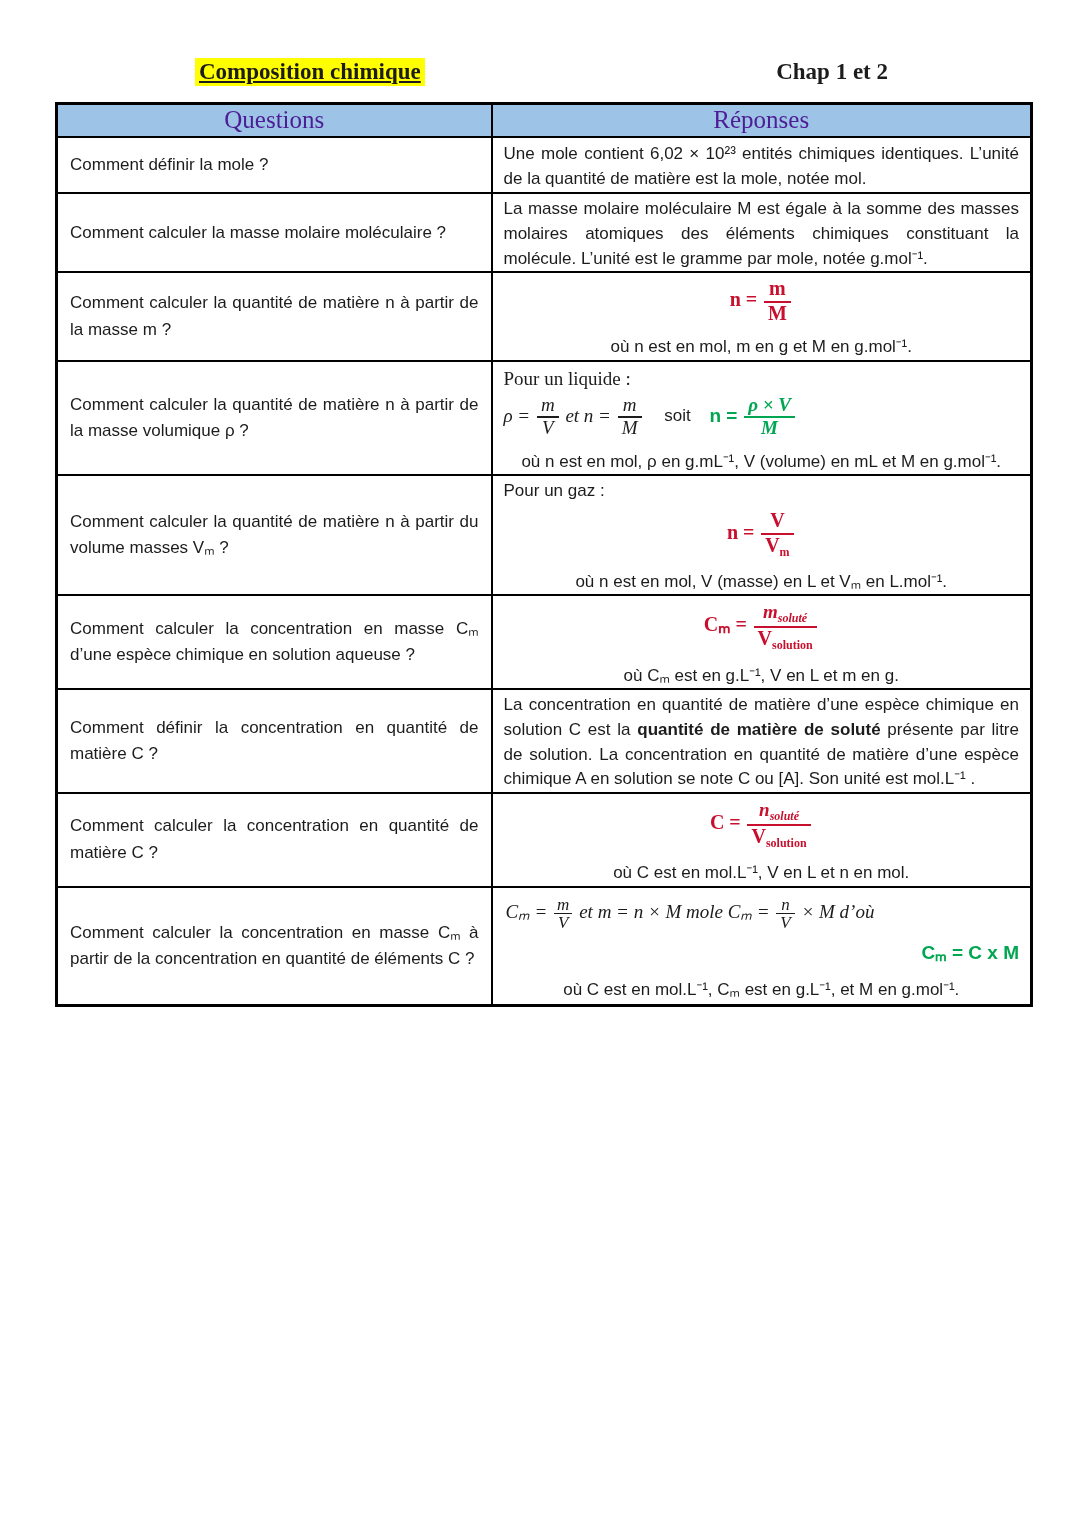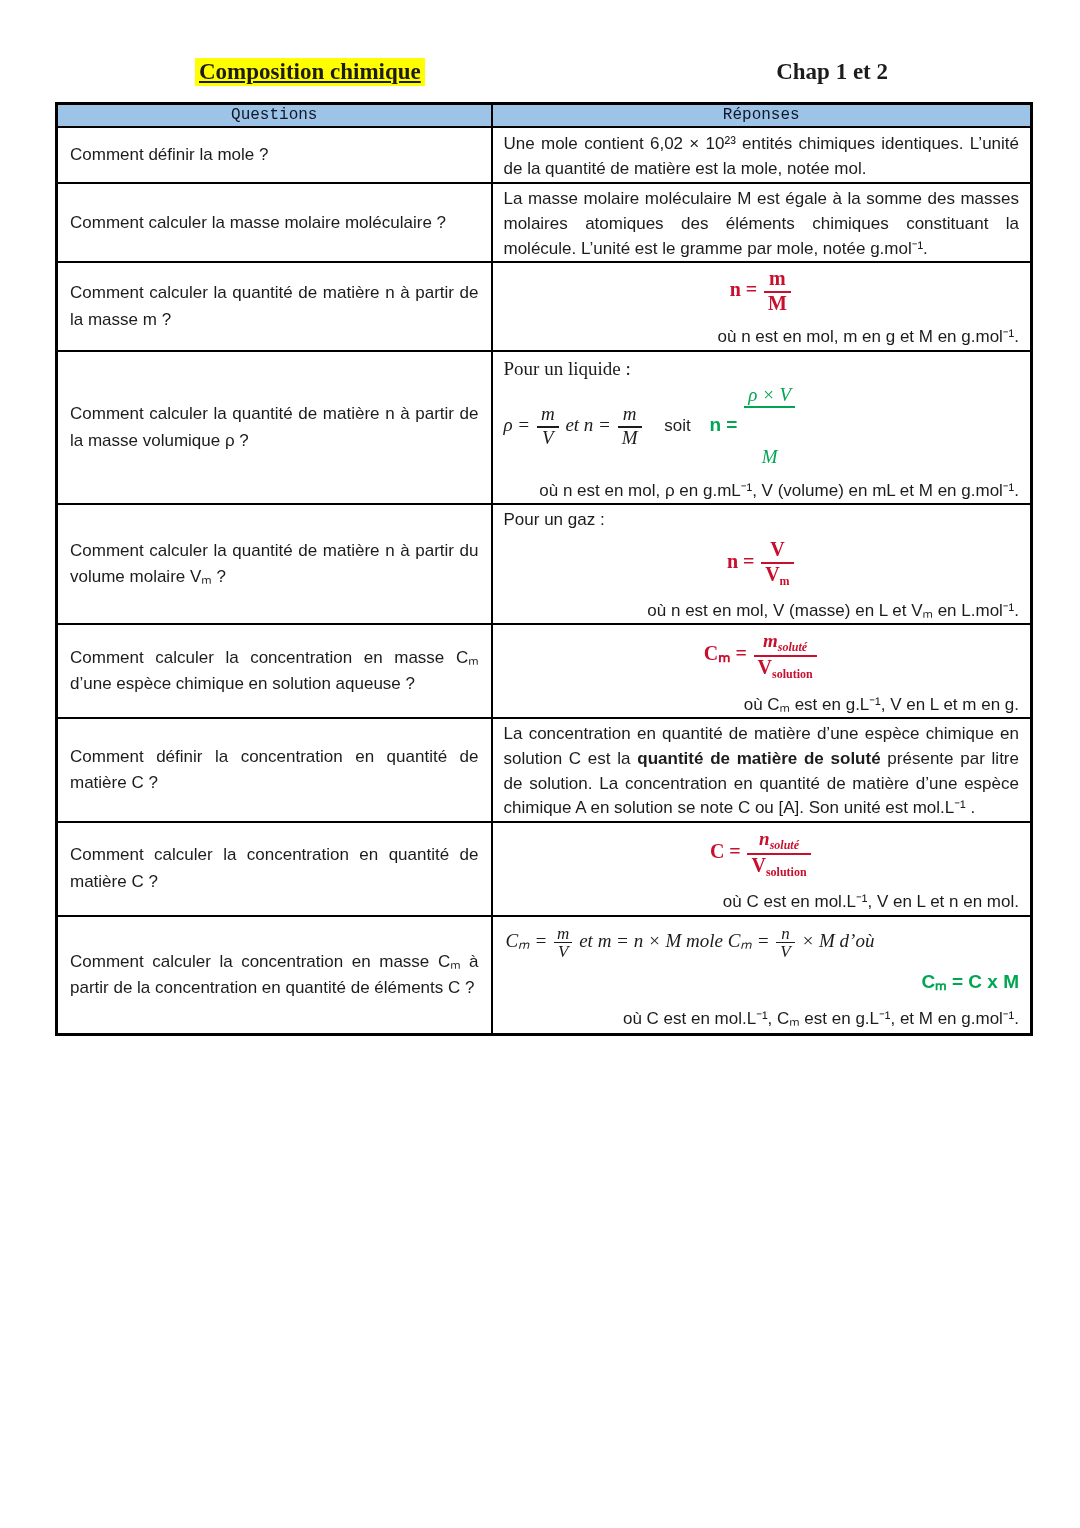--- a/index.html
+++ b/index.html
@@ -30,25 +30,25 @@
   table.qa{
     margin-left:55px;
     width:975px;
     border-collapse:collapse;
     table-layout:fixed;
     border:3px solid #000;
   }
   .qa th,.qa td{border:2px solid #000;vertical-align:middle;}
   .qa th{
     background:#9DC3E6;
-    font-family:Liberation Mono, monospace;
+    font-family:Liberation Serif, serif;
     font-weight:normal;
-    font-size:16px;
+    font-size:25px;
     padding:1px 4px 2px 4px;
-    color:#0f172a;
+    color:#4c1d95;
   }
   td.q{
     padding:14px 12px;
     font-size:17px;
     line-height:1.55;
     text-align:justify;
   }
   td.a{
     padding:3px 11px 0 11px;
     font-size:17px;
@@ -66,29 +66,29 @@
     font-family:"Liberation Serif", serif;
     font-weight:bold;font-size:20px;
   }
   .frac{
     display:inline-flex;flex-direction:column;
     vertical-align:middle;text-align:center;
     line-height:1.08;margin:0 2px;
   }
   .frac .num{border-bottom:2px solid currentColor;padding:0 4px 1px 4px;}
   .frac .den{padding:0 4px;}
-  .bserif{font-family:"Liberation Serif", serif;font-weight:normal;font-size:19px;gap:39px;}
+  .bserif{font-family:"Liberation Serif", serif;font-weight:bold;font-size:19px;}
   .mathit{font-family:"Liberation Serif", serif;font-style:italic;font-size:19px;}
   .mathit .frac{line-height:1.0;font-size:17px;}
   .mathit .frac .num{border-bottom:1.5px solid currentColor;padding:0 2px;}
   .sub{font-size:0.60em;vertical-align:-0.35em;letter-spacing:0;}
   .sub.it{font-style:italic;font-family:Liberation Serif, serif;}
   .gsans{font-family:"Liberation Sans", sans-serif;font-weight:bold;font-size:19px;}
   .serif-intro{font-family:"Liberation Serif", serif;font-size:19px;}
-  .units{text-align:right;margin-top:11px;}
+  .units{text-align:center;margin-top:11px;}
   .deriv{text-align:left;margin:4px 0 8px 2px;}
   .greenline{text-align:right;font-weight:bold;font-size:19px;margin:6px 0 10px 0;}
   .soit{margin:0 14px 0 16px;text-align:right;}
 </style>
 </head>
 <body>
 
 <div class="page">
 
   <div class="titlebar">
@@ -155,21 +155,21 @@
           <span class="frac green bserif" style="font-style:italic;">
             <span class="num">ρ × V</span>
             <span class="den">M</span>
           </span>
         </div>
         <div class="units">où n est en mol, ρ en g.mL⁻¹, V (volume) en mL et M en g.mol⁻¹.</div>
       </td>
     </tr>
 
     <tr class="rh4">
-      <td class="q">Comment calculer la quantité de matière n à partir du volume molaire Vₘ ?</td>
+      <td class="q">Comment calculer la quantité de matière n à partir du volume masses Vₘ ?</td>
       <td class="a">
         <div>Pour un gaz :</div>
         <div class="formula red" style="margin:6px 0;">
           <span class="rlhs">n =</span>
           <span class="frac rlhs">
             <span class="num">V</span>
             <span class="den"><span>V</span><span class="sub">m</span></span>
           </span>
         </div>
         <div class="units">où n est en mol, V (masse) en L et Vₘ en L.mol⁻¹.</div>

